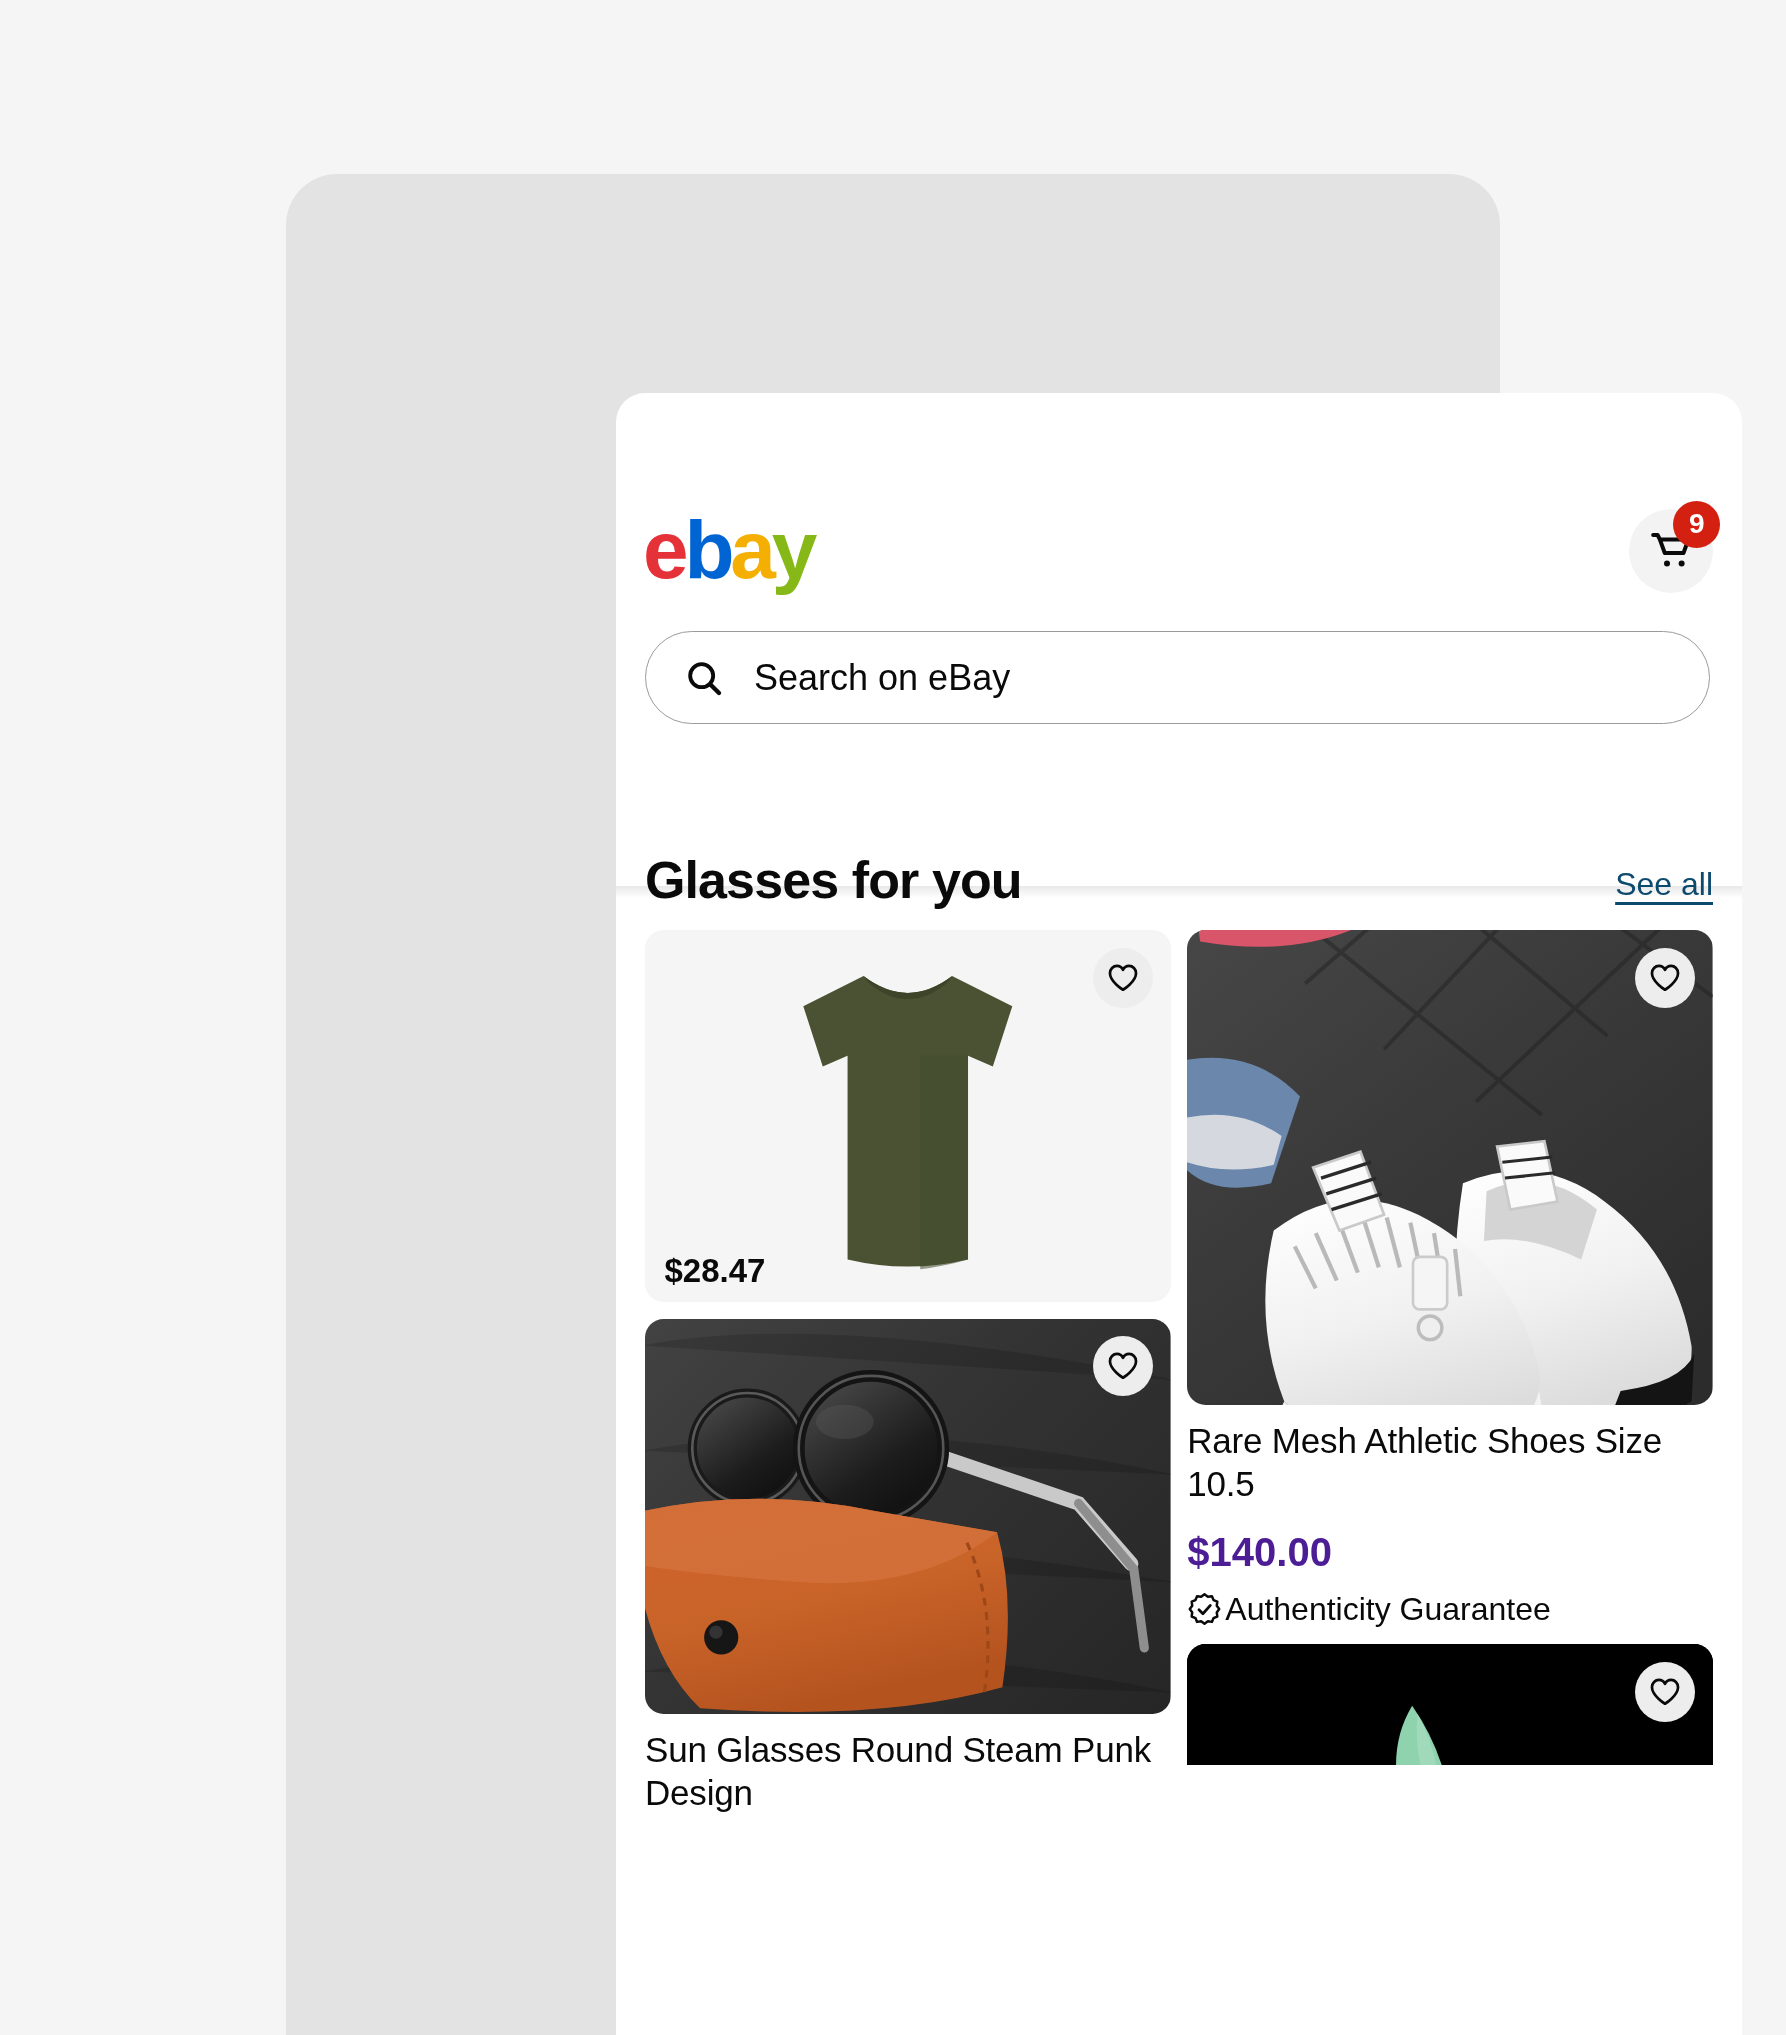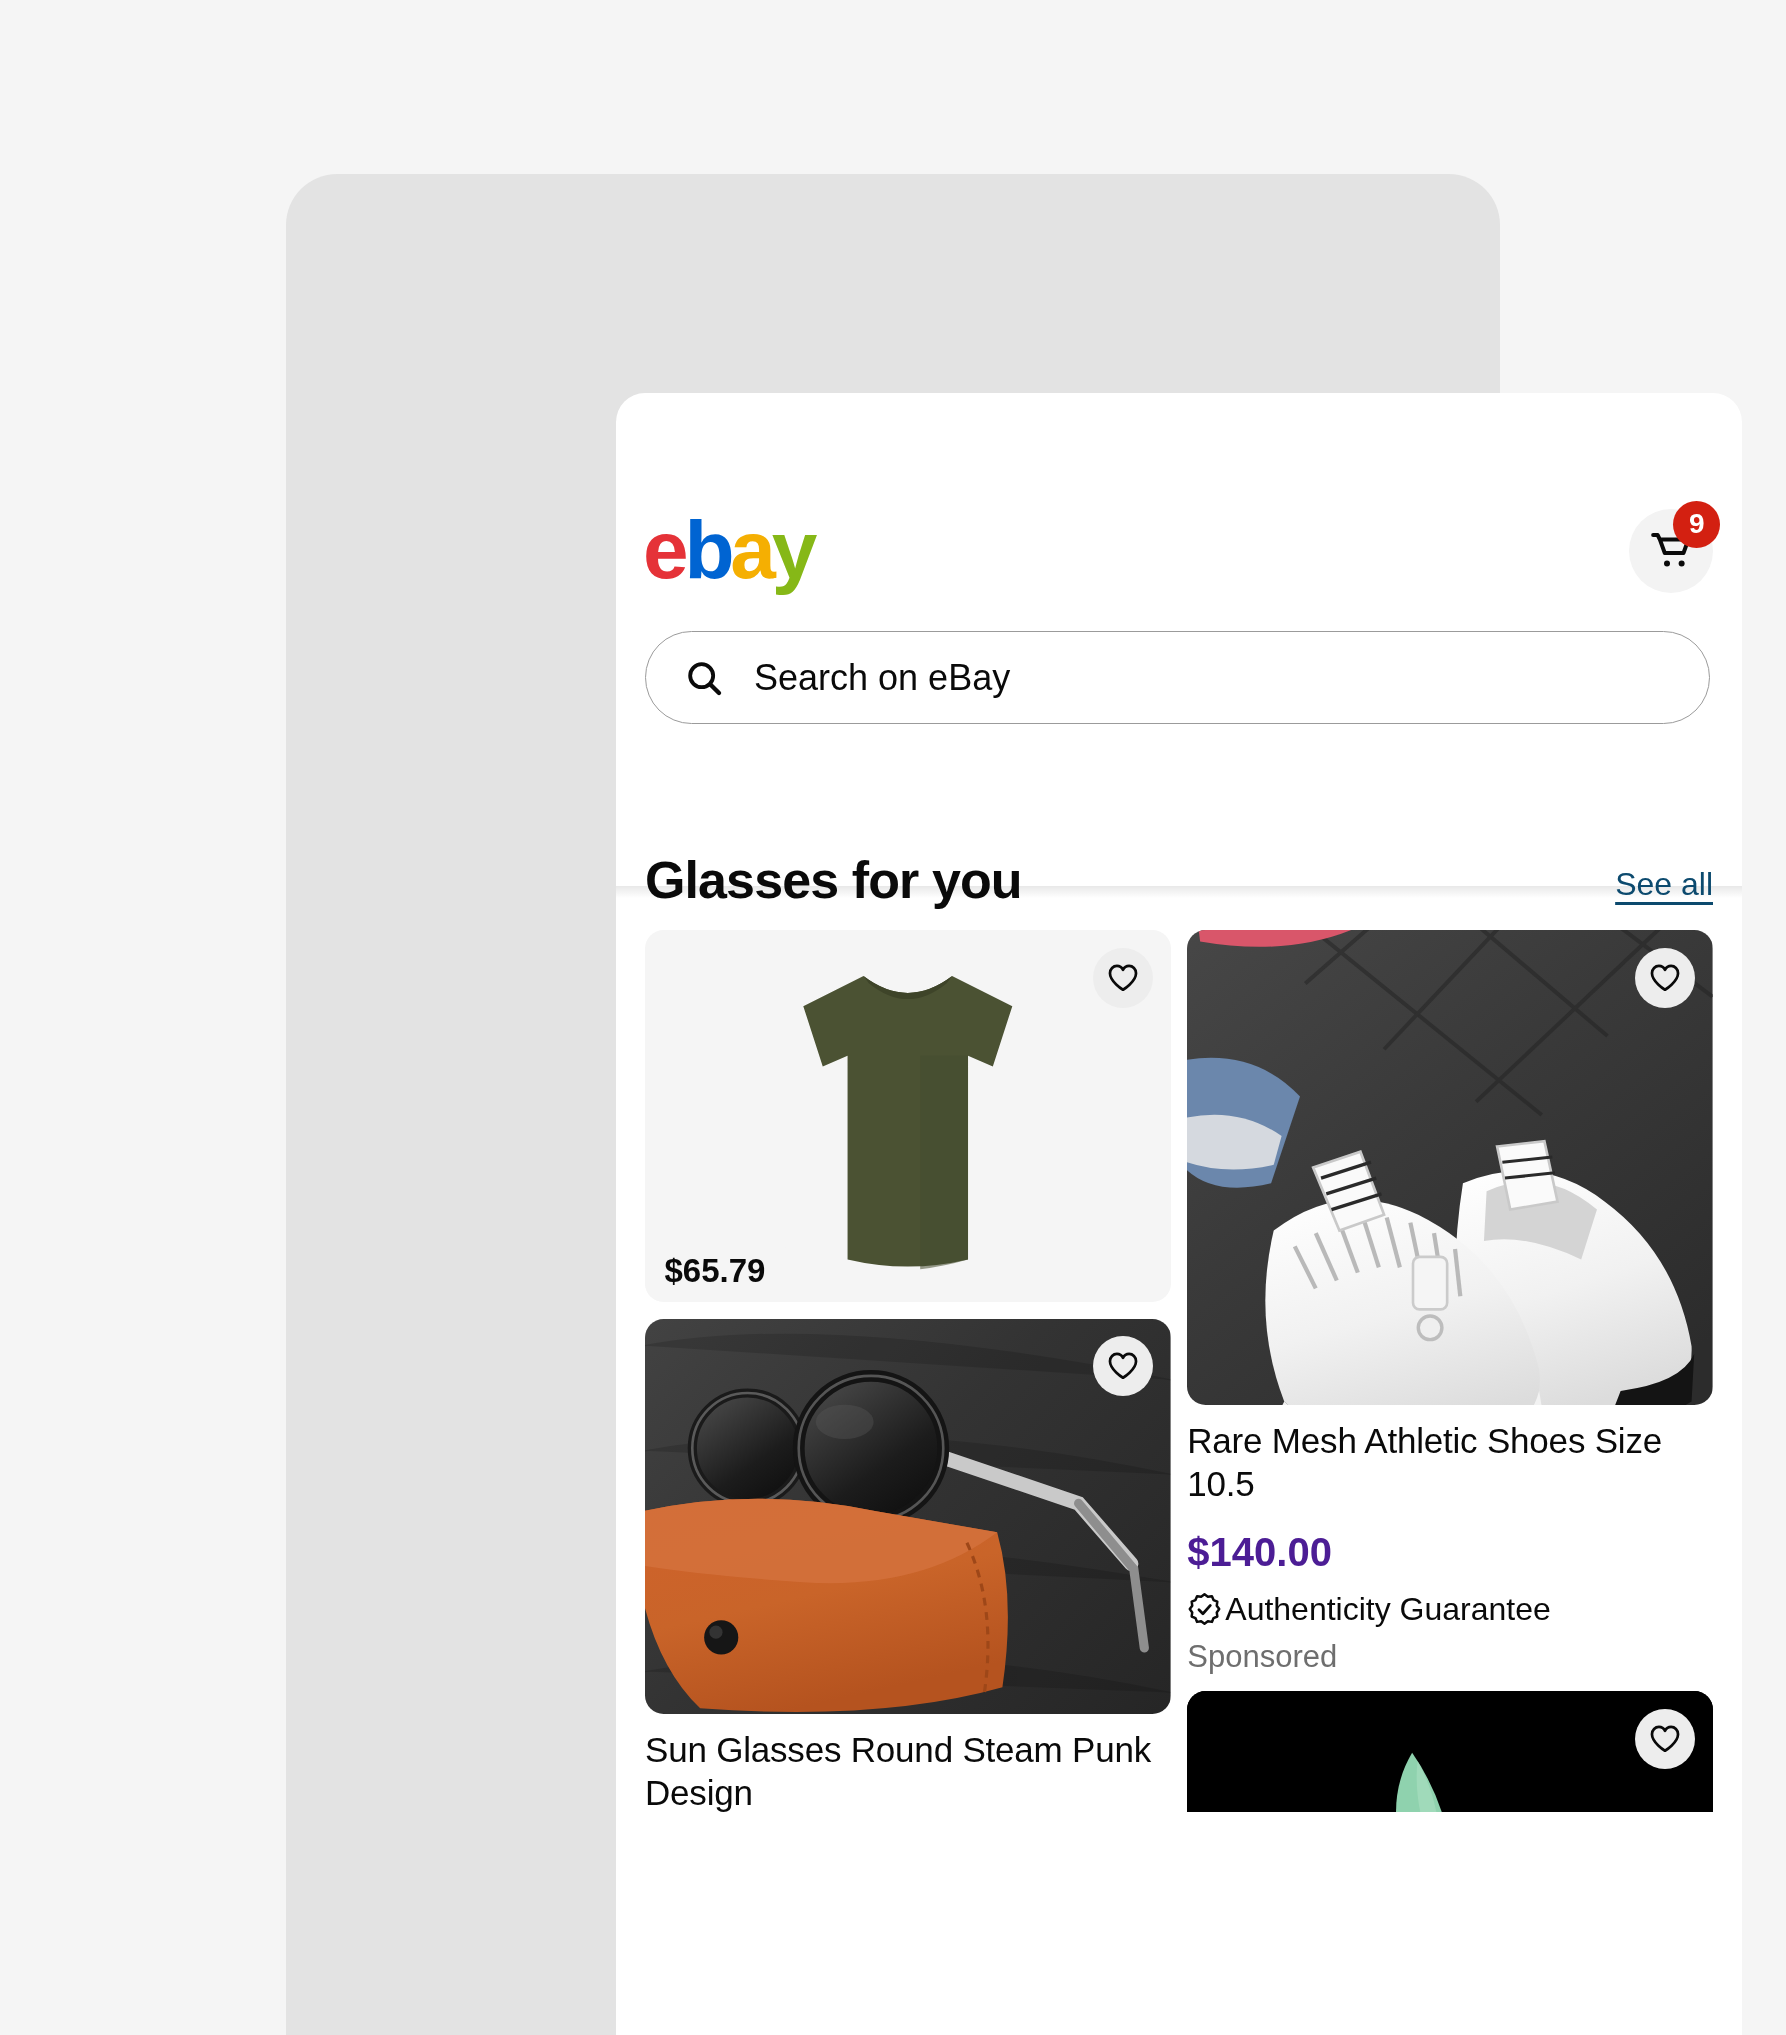--- a/index.html
+++ b/index.html
@@ -218,21 +218,21 @@
                   <path d="M150 52 Q200 90 250 52 L318 86 L296 154 L268 142 L268 372
                            Q200 388 132 372 L132 142 L104 154 L82 86 Z" fill="#4b5233"></path>
                   <path d="M150 52 Q200 90 250 52 L244 60 Q200 96 156 60 Z" fill="#3e4429"></path>
                   <path d="M268 142 L268 372 Q240 380 214 383 L214 142 Z" fill="#454c30" opacity="0.55"></path>
                 </svg>
                 <div class="heart-btn">
                   <svg width="34" height="34" viewBox="0 0 24 24" fill="none">
                     <path d="M12 20.3 C12 20.3 2.8 14.6 2.8 8.6 C2.8 5.6 5.1 3.5 7.7 3.5 C9.6 3.5 11.2 4.6 12 6.2 C12.8 4.6 14.4 3.5 16.3 3.5 C18.9 3.5 21.2 5.6 21.2 8.6 C21.2 14.6 12 20.3 12 20.3 Z" stroke="#0a0a0a" stroke-width="1.9" stroke-linejoin="round"></path>
                   </svg>
                 </div>
-                <div class="price-badge">$65.79</div>
+                <div class="price-badge">$28.47</div>
               </div>
             </div>
 
             <div class="card">
               <div class="card-img img-sunglasses">
                 <svg viewBox="0 0 400 400" width="100%" height="100%" preserveAspectRatio="xMidYMid slice">
                   <defs>
                     <linearGradient id="slate" x1="0" y1="0" x2="1" y2="1">
                       <stop offset="0%" stop-color="#454545"></stop>
                       <stop offset="45%" stop-color="#333333"></stop>
@@ -372,21 +372,20 @@
               <div class="card-price">$140.00</div>
 
               <div class="auth-row">
                 <svg width="35" height="35" viewBox="0 0 24 24">
                   <path d="M12 1.6 l2.3 1.7 2.8-0.4 1.1 2.6 2.6 1.1 -0.4 2.8 1.7 2.3 -1.7 2.3 0.4 2.8 -2.6 1.1 -1.1 2.6 -2.8-0.4 -2.3 1.7 -2.3-1.7 -2.8 0.4 -1.1-2.6 -2.6-1.1 0.4-2.8 -1.7-2.3 1.7-2.3 -0.4-2.8 2.6-1.1 1.1-2.6 2.8 0.4 Z" fill="none" stroke="#0a0a0a" stroke-width="1.7" stroke-linejoin="round"></path>
                   <path d="M8.2 12.2 L10.9 14.9 L16 9.2" fill="none" stroke="#0a0a0a" stroke-width="1.9" stroke-linecap="round" stroke-linejoin="round"></path>
                 </svg>
                 <span class="auth-text">Authenticity Guarantee</span>
               </div>
 
-              <div class="sponsored">Sponsored</div>
             </div>
 
             <div class="card">
               <div class="card-img img-plant">
                 <svg viewBox="0 0 400 90" width="100%" height="100%" preserveAspectRatio="xMidYMin slice">
                   <rect width="400" height="90" fill="#000000"></rect>
                   <path d="M172 46 Q186 66 194 90 L160 90 Q160 66 172 46 Z" fill="#8fd2ae"></path>
                   <path d="M176 52 Q186 70 190 90 L178 90 Q174 70 176 52 Z" fill="#a6dcbe" opacity="0.75"></path>
                 </svg>
                 <div class="heart-btn">

